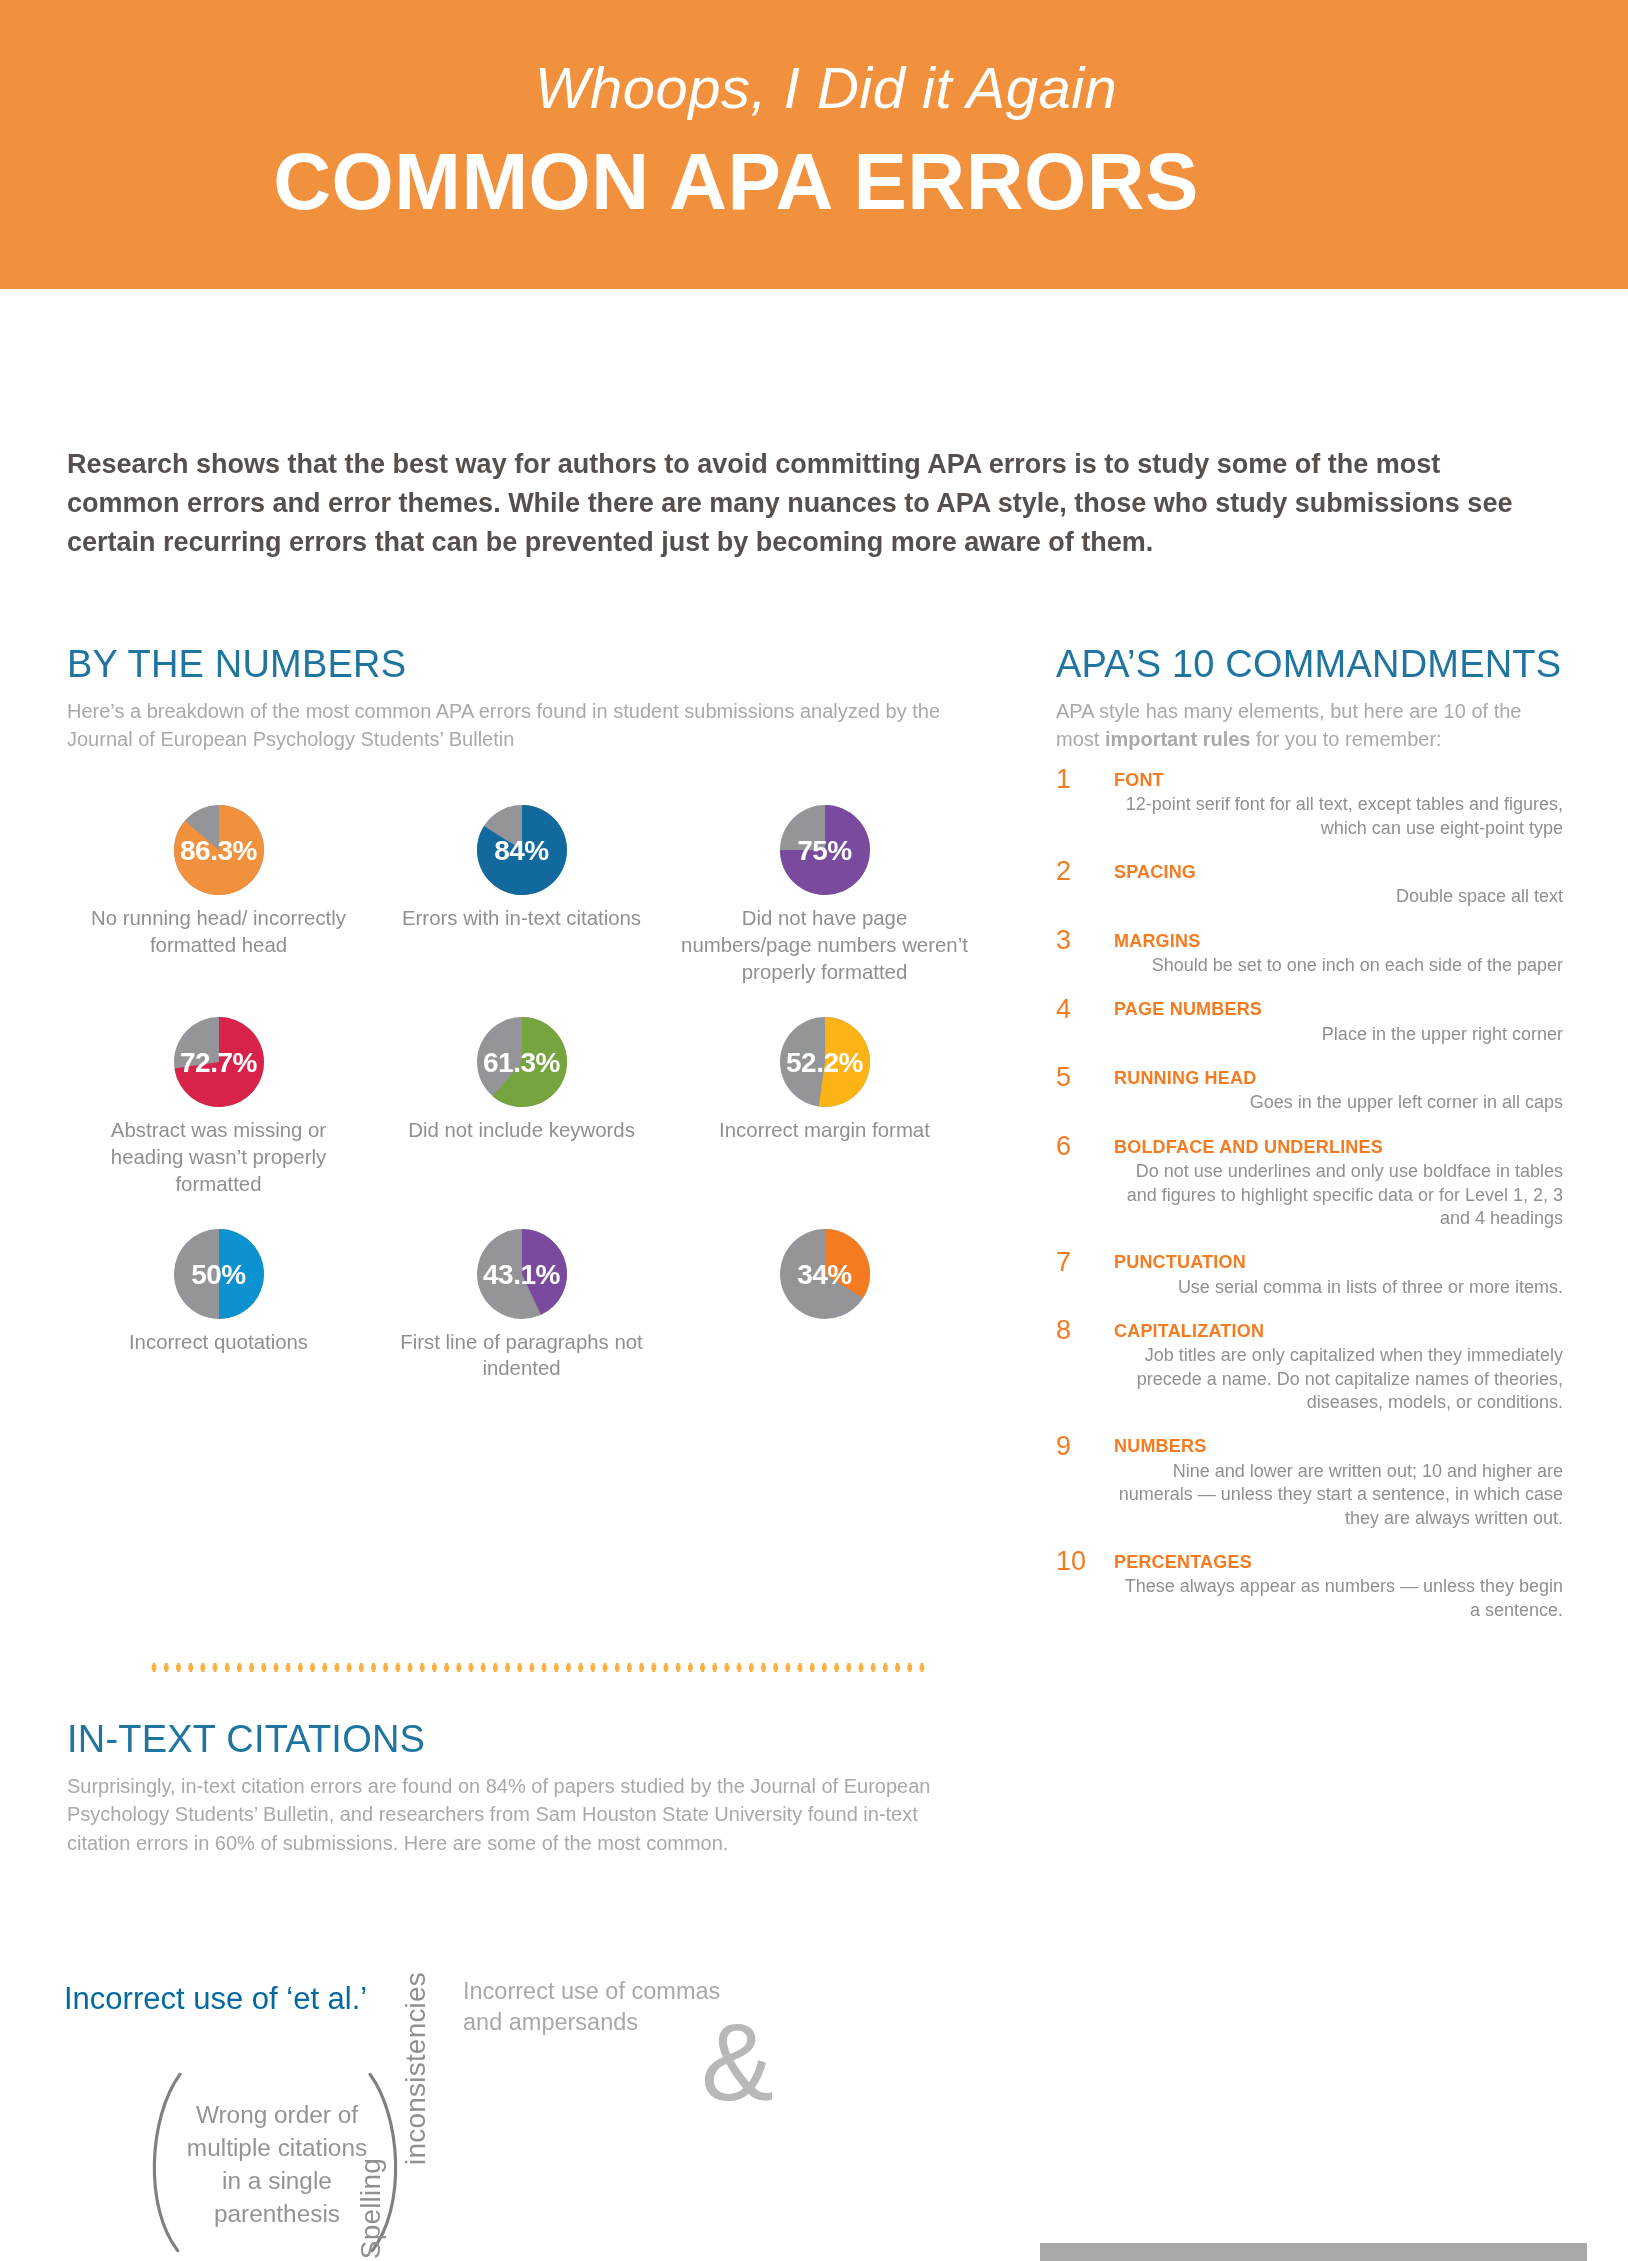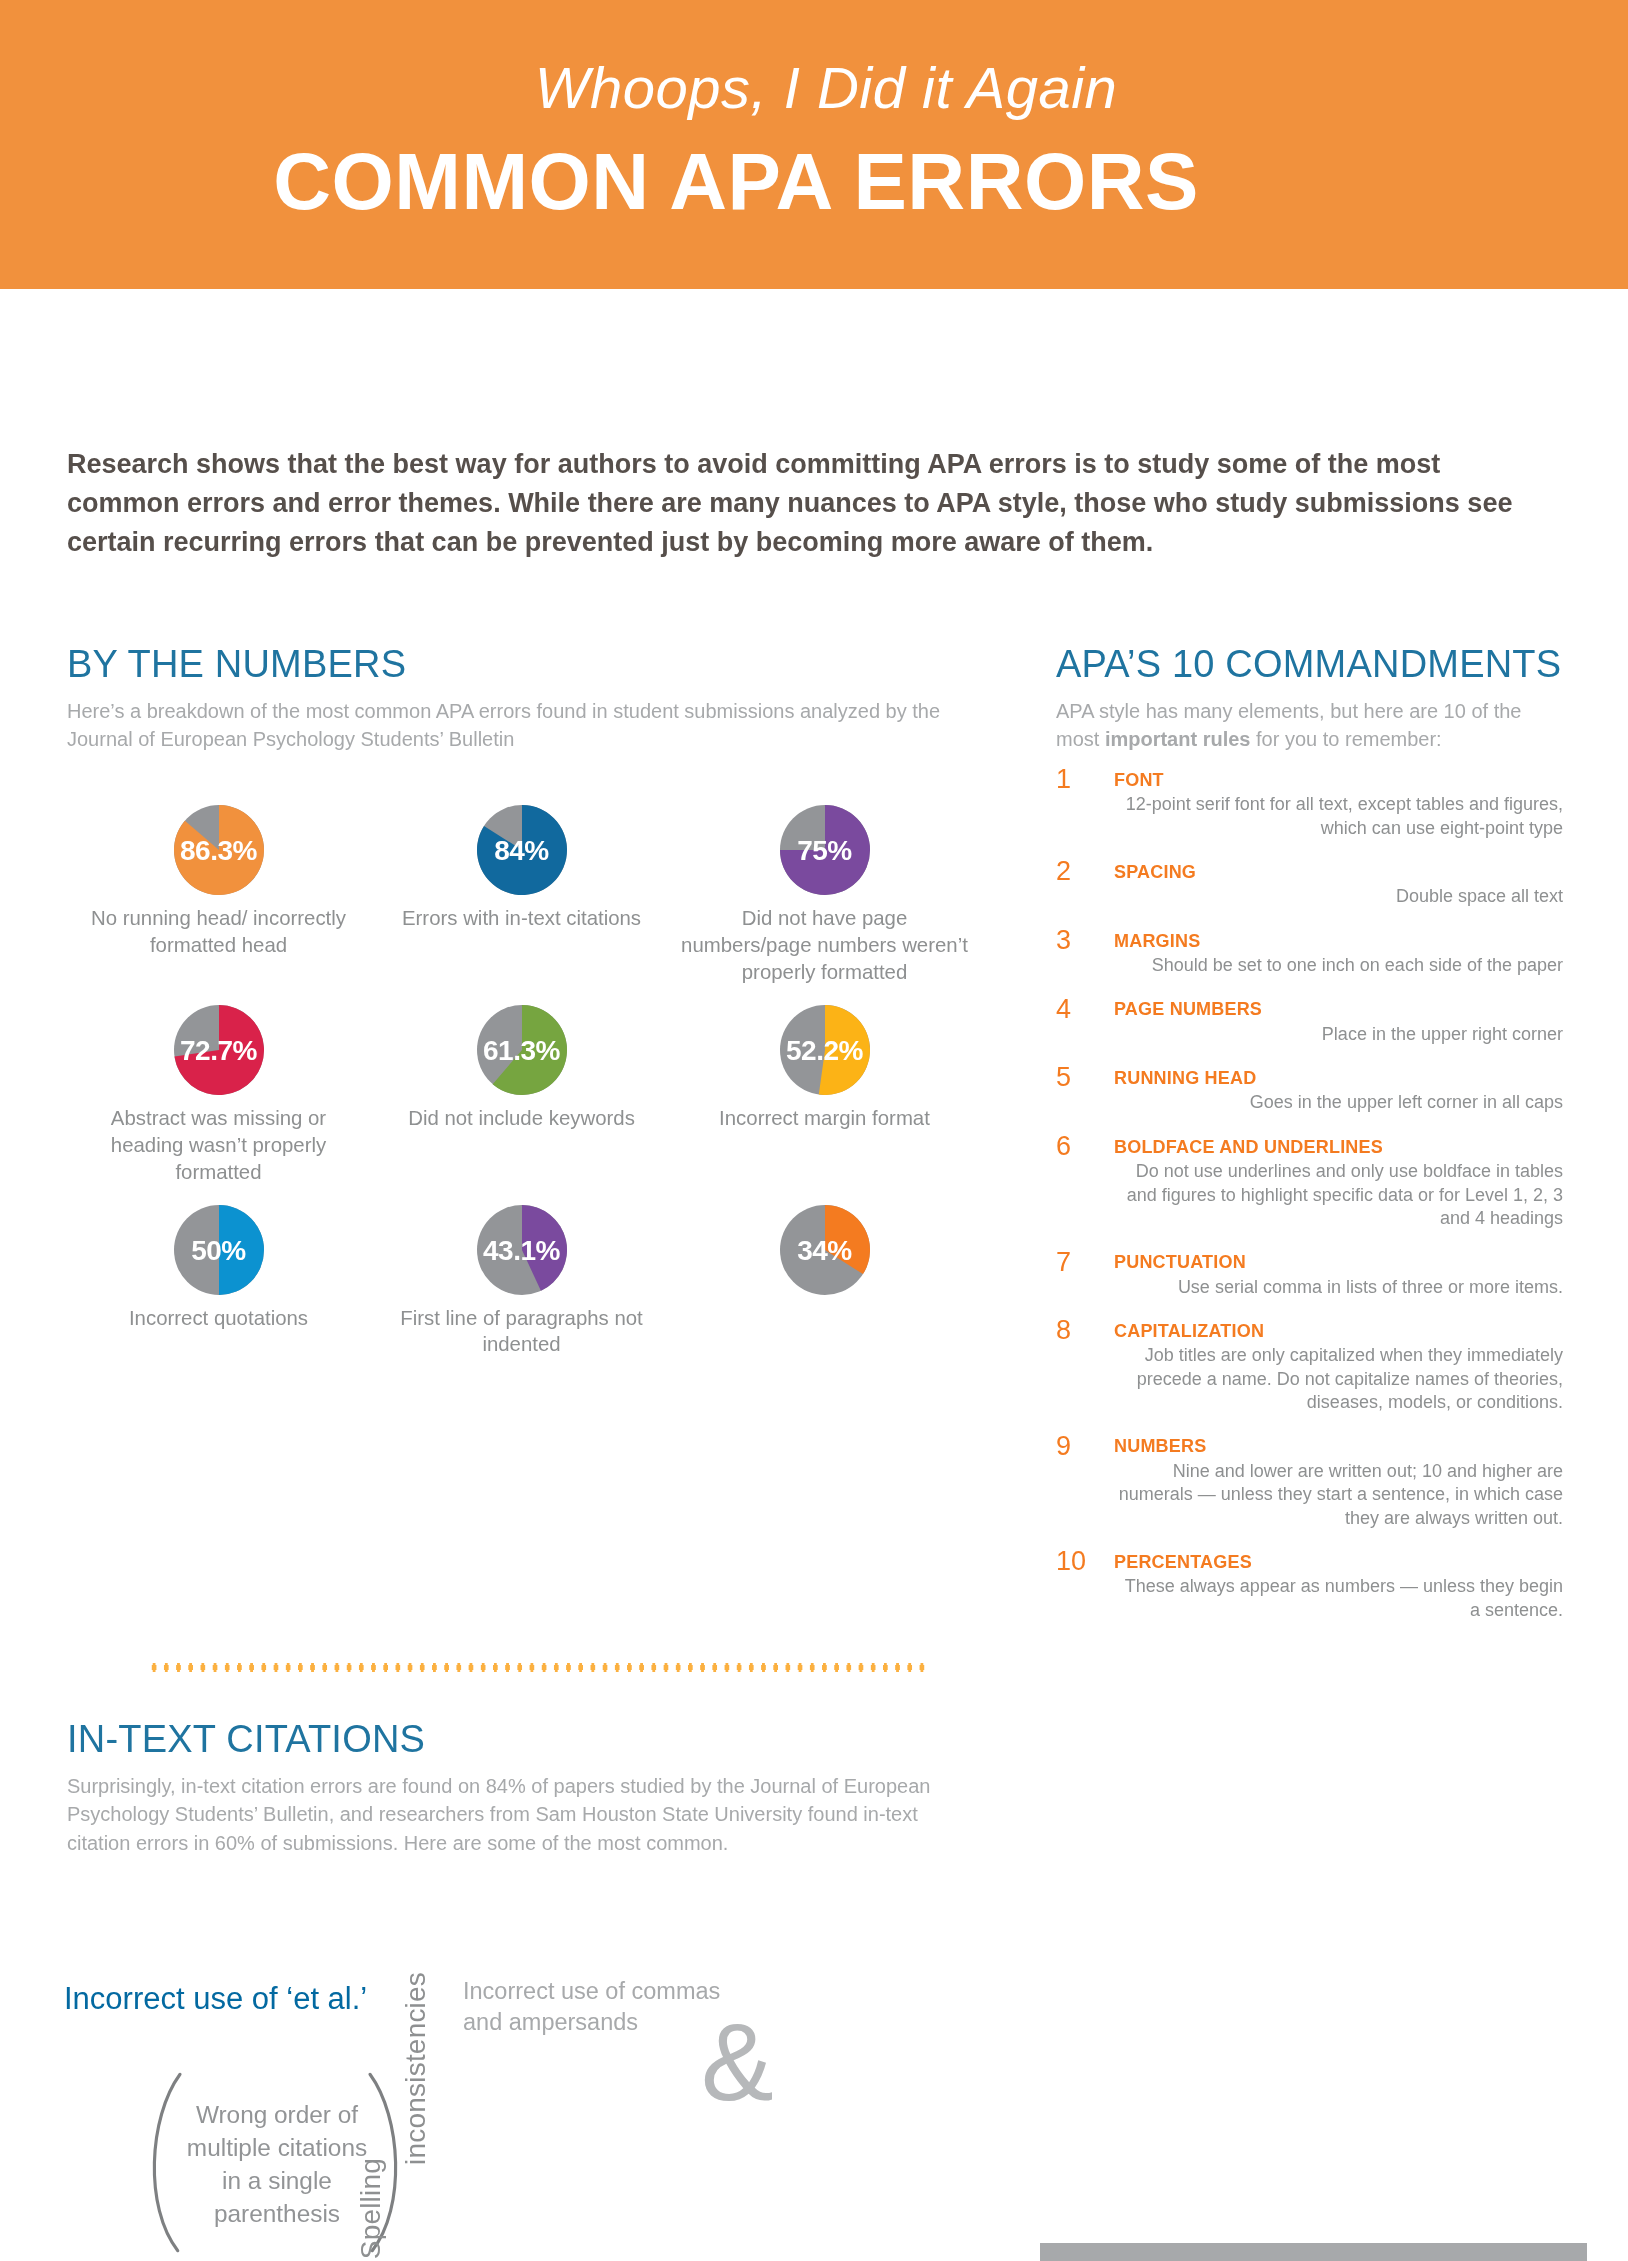--- a/index.html
+++ b/index.html
@@ -45,21 +45,21 @@
   }
   .sec-sub {
     color:#a7a9ab; font-size:20px; line-height:1.42; margin-top:11.8px;
   }
 
   
   #pie-grid {
     position:absolute; left:67px; top:805px; width:909px;
     display:grid; grid-template-columns:repeat(3, 1fr);
     grid-auto-rows:minmax(0,auto);
-    row-gap:19px;
+    row-gap:31px;
   }
   .pie-cell { display:flex; flex-direction:column; align-items:center; }
   .pie-wrap {
     position:relative; width:90px; height:90px;
   }
   .pie-wrap svg { display:block; width:90px; height:90px; }
   .pie-val {
     position:absolute; left:0; right:0; top:50%;
     transform:translateY(-48%);
     text-align:center; color:#ffffff; font-weight:bold;

